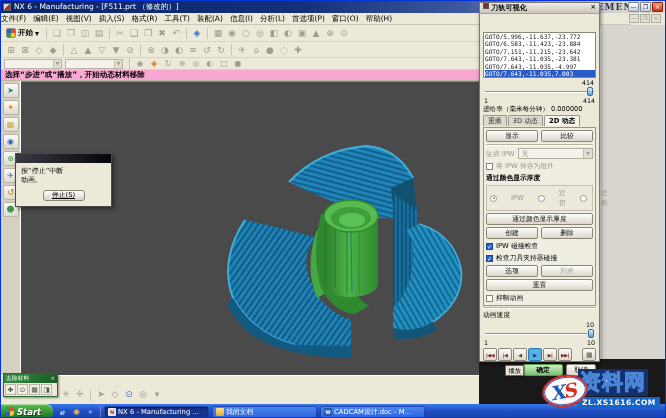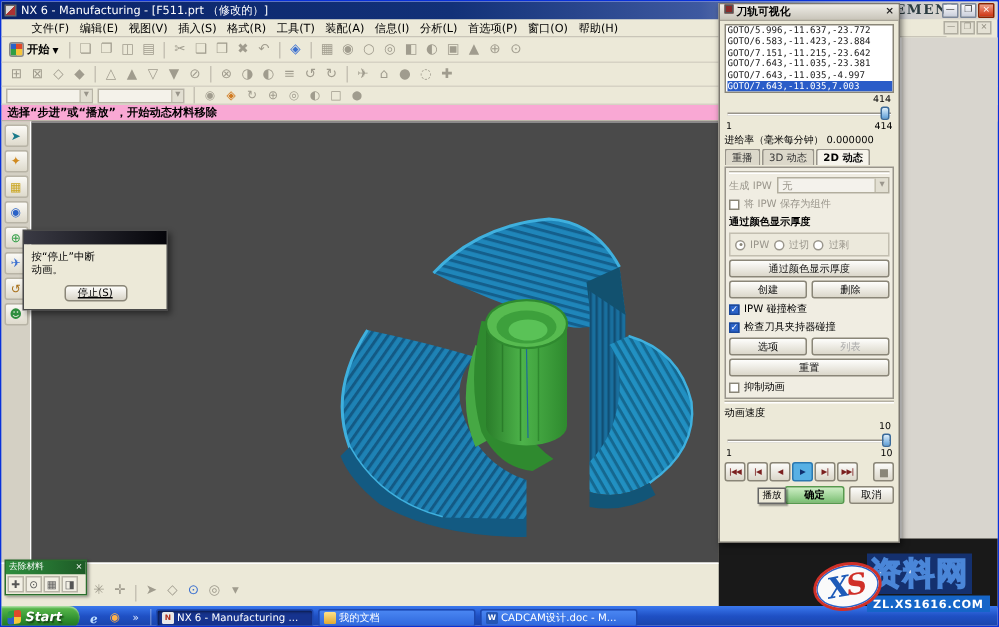--- a/index.html
+++ b/index.html
@@ -12,21 +12,21 @@
     background:linear-gradient(90deg,#0a246a 0%,#123178 45%,#3e59a0 70%,#aab4cc 84%,#d9d6cf 94%);
     display:flex; align-items:center; padding:0 2px; color:#fff; }
   .nx-logo { width:8px; height:8px; background:linear-gradient(135deg,#d8d8d8 50%,#a33 50%); border:1px solid #666; margin-right:3px; flex:none; }
   .title-text { font-size:7.5px; font-weight:normal; white-space:nowrap; }
   .brand { position:absolute; left:583px; top:1px; color:#2a3b40; font-weight:bold; font-size:9px; letter-spacing:1px; z-index:2; font-family:"DejaVu Serif","Liberation Serif",serif; }
   .winbtns { position:absolute; right:2px; top:1px; display:flex; gap:1px; z-index:3; }
   .wbtn { width:11px; height:10px; border:1px solid #7a8699; background:linear-gradient(#fdfdfd,#c9cedb); font-size:6px; line-height:8px; text-align:center; color:#333; border-radius:1px; }
   .wbtn.close { background:linear-gradient(#f0a089,#cc3311); color:#fff; border-color:#8a2200; }
 
   
-  .menubar { position:absolute; left:0; top:12px; width:630px; height:12px; background:#ece9d8; border-bottom:1px solid #c9c5b8; display:flex; align-items:center; padding-left:20px; }
+  .menubar { position:absolute; left:0; top:12px; width:630px; height:12px; background:#ece9d8; border-bottom:1px solid #c9c5b8; display:flex; align-items:center; padding-left:0; }
   .menu-item { margin-right:7px; font-size:7.5px; white-space:nowrap; }
   .childbtns { position:absolute; right:4px; top:13px; display:flex; gap:1px; z-index:2; }
   .cbtn { width:10px; height:9px; border:1px solid #b0ada0; background:#e4e1d4; color:#8a877a; font-size:5.5px; line-height:7px; text-align:center; }
 
   
   .tbar { position:absolute; left:0; width:666px; background:#ece9d8; display:flex; align-items:center; padding-left:3px; border-bottom:1px solid #d6d2c4; }
   .tb1 { top:24px; height:17px; }
   .tb2 { top:41px; height:16px; }
   .tb3 { top:57px; height:12px; }
   .ti { width:14px; height:13px; display:inline-flex; align-items:center; justify-content:center; color:#a09c8e; font-size:9px; flex:none; }
@@ -58,21 +58,21 @@
   .stopdlg { position:absolute; left:14px; top:152px; width:97px; z-index:20; border:1px solid #4a4a4a; box-shadow:2px 2px 4px rgba(0,0,0,.45); }
   .sd-title { height:9px; background:linear-gradient(90deg,#3a3a44,#05050a); }
   .sd-body { background:#ece9d8; padding:4px 5px 4px 5px; font-size:7px; line-height:1.35; }
   .sd-btn { display:block; margin:4px auto 1px; width:42px; height:11px; font-size:6.8px; line-height:9px; text-align:center; background:linear-gradient(#fefefc,#d9d5c8); border:1px solid #8a8678; border-radius:3px;text-decoration:underline; }
 
   
   .dlg { position:absolute; left:478px; top:1px; width:121px; height:360px; z-index:10; background:#ece9d8; border:1px solid #7c7870; box-shadow:1px 2px 4px rgba(0,0,0,.5); }
   .dlg-title { height:11px; background:linear-gradient(#efede7,#c9c5ba); border-bottom:1px solid #a8a498; display:flex; padding:0 3px; font-size:7.2px; font-weight:bold; }
   .dlg-ic { width:6px; height:6px; background:#8a2a2a; border:1px solid #555; margin-right:2px; flex:none; }
   .dlg-x { margin-left:auto; font-size:7px; color:#222; font-weight:bold; }
-  .dlg-body { padding:2px 3px; display:flex; flex-direction:column; gap:1px; font-size:6.8px; }
+  .dlg-body { padding:18px 3px; display:flex; flex-direction:column; gap:1px; font-size:6.8px; }
   .goto-list { border:1px solid #8a8678; background:#fff; height:46px; font-family:"DejaVu Sans Mono","Liberation Mono",monospace; font-size:6.1px; line-height:7.4px; overflow:hidden; padding-left:1px; }
   .goto-row { white-space:nowrap; color:#222; }
   .goto-row.sel { background:#2a5cc8; color:#fff; }
   .cur { text-align:right; font-size:6.3px; height:7px; line-height:7px; padding-right:2px; }
   .slider { position:relative; height:9px; }
   .track { position:absolute; left:2px; right:2px; top:4px; height:2px; background:#98948a; border-bottom:1px solid #fff; }
   .thumb { position:absolute; top:0; width:6px; height:9px; background:linear-gradient(#dceefb,#5f9fd8); border:1px solid #3a6a9a; border-radius:2px; }
   .minmax { display:flex; justify-content:space-between; font-size:6.3px; height:7px; line-height:7px; padding:0 1px; }
   .feed { font-size:6.6px; height:8px; line-height:8px; white-space:nowrap; }
   .tabs { display:flex; height:11px; margin-top:1px; }
@@ -84,21 +84,21 @@
   .btn.dis { color:#aaa; }
   .hr { height:2px; border-top:1px solid #b4b0a2; border-bottom:1px solid #fff; }
   .inrow { display:flex; align-items:center; gap:3px; }
   .gray { color:#9a968c; }
   .combo2 { flex:1; height:11px; border:1px solid #b2ae9e; background:#f4f2ec; color:#9a968c; display:flex; align-items:center; padding-left:3px; }
   .combo2 .arr { margin-left:auto; width:9px; height:100%; border-left:1px solid #c4c0b0; background:#e2dfd2; display:flex; align-items:center; justify-content:center; font-size:4.5px; }
   .cb { width:7px; height:7px; border:1px solid #8a8678; background:#fff; display:inline-flex; align-items:center; justify-content:center; font-size:6px; flex:none; }
   .cb.on { background:#2a62c8; border-color:#1c4898; color:#fff; }
   .radio { width:7px; height:7px; border:1px solid #9a968c; border-radius:50%; background:#fff; position:relative; flex:none; }
   .radio.on::after { content:''; position:absolute; left:1.5px; top:1.5px; right:1.5px; bottom:1.5px; background:#8a8678; border-radius:50%; }
-  .grpbox { border:1px solid #c2beb0; padding:2px 3px; display:flex; gap:3px; align-items:center; color:#9a968c; background:#ece9dc; }
+  .grpbox { border:1px solid #c2beb0; padding:2px 3px; display:flex; gap:14px; align-items:center; color:#9a968c; background:#ece9dc; }
   .bold { font-weight:bold; }
   .vcr { display:flex; gap:1px; margin-top:1px; }
   .vbtn { width:14px; height:13px; border:1px solid #8a8678; background:linear-gradient(#fcfcfa,#dbd7ca); border-radius:2px; display:flex; align-items:center; justify-content:center; font-size:5px; letter-spacing:-0.5px; color:#7a1f1f; font-weight:bold; }
   .vbtn.play { background:#57b0e4; border-color:#2a78b0; color:#10306e; }
   .vbtn.stop { margin-left:auto; color:#8a8678; font-size:7px; }
   .dlg-footer { display:flex; justify-content:flex-end; gap:3px; position:relative; margin-top:2px; }
   .tooltip { position:absolute; right:72px; top:1px; background:#ece9d8; border:1px solid #666; padding:0 2px; line-height:9px; font-size:6.3px; box-shadow:1px 1px 1px rgba(0,0,0,.35); z-index:2; }
   .okbtn { width:40px; height:12px; background:linear-gradient(#cdeec5,#7cbf74); border:1px solid #569a4e; border-radius:2px; text-align:center; line-height:10px; font-size:6.8px; font-weight:bold; }
   .cxbtn { width:30px; height:12px; background:linear-gradient(#fefefc,#dbd7ca); border:1px solid #8a8678; border-radius:2px; text-align:center; line-height:10px; font-size:6.8px; }
 
@@ -361,20 +361,24 @@
       <div class="feed">
         <span>进给率（毫米每分钟）</span>
         <span>0.000000</span>
       </div>
       <div class="tabs">
         <span class="tab">重播</span>
         <span class="tab">3D 动态</span>
         <span class="tab active">2D 动态</span>
       </div>
       <div class="tabpane">
+        <div class="btnrow">
+          <span class="btn">显示</span>
+          <span class="btn">比较</span>
+        </div>
         <div class="hr"></div>
         <div class="inrow">
           <span class="gray">生成 IPW</span>
           <span class="combo2">
             <span>无</span>
             <span class="arr">▼</span>
           </span>
         </div>
         <div class="inrow">
           <span class="cb"></span>

